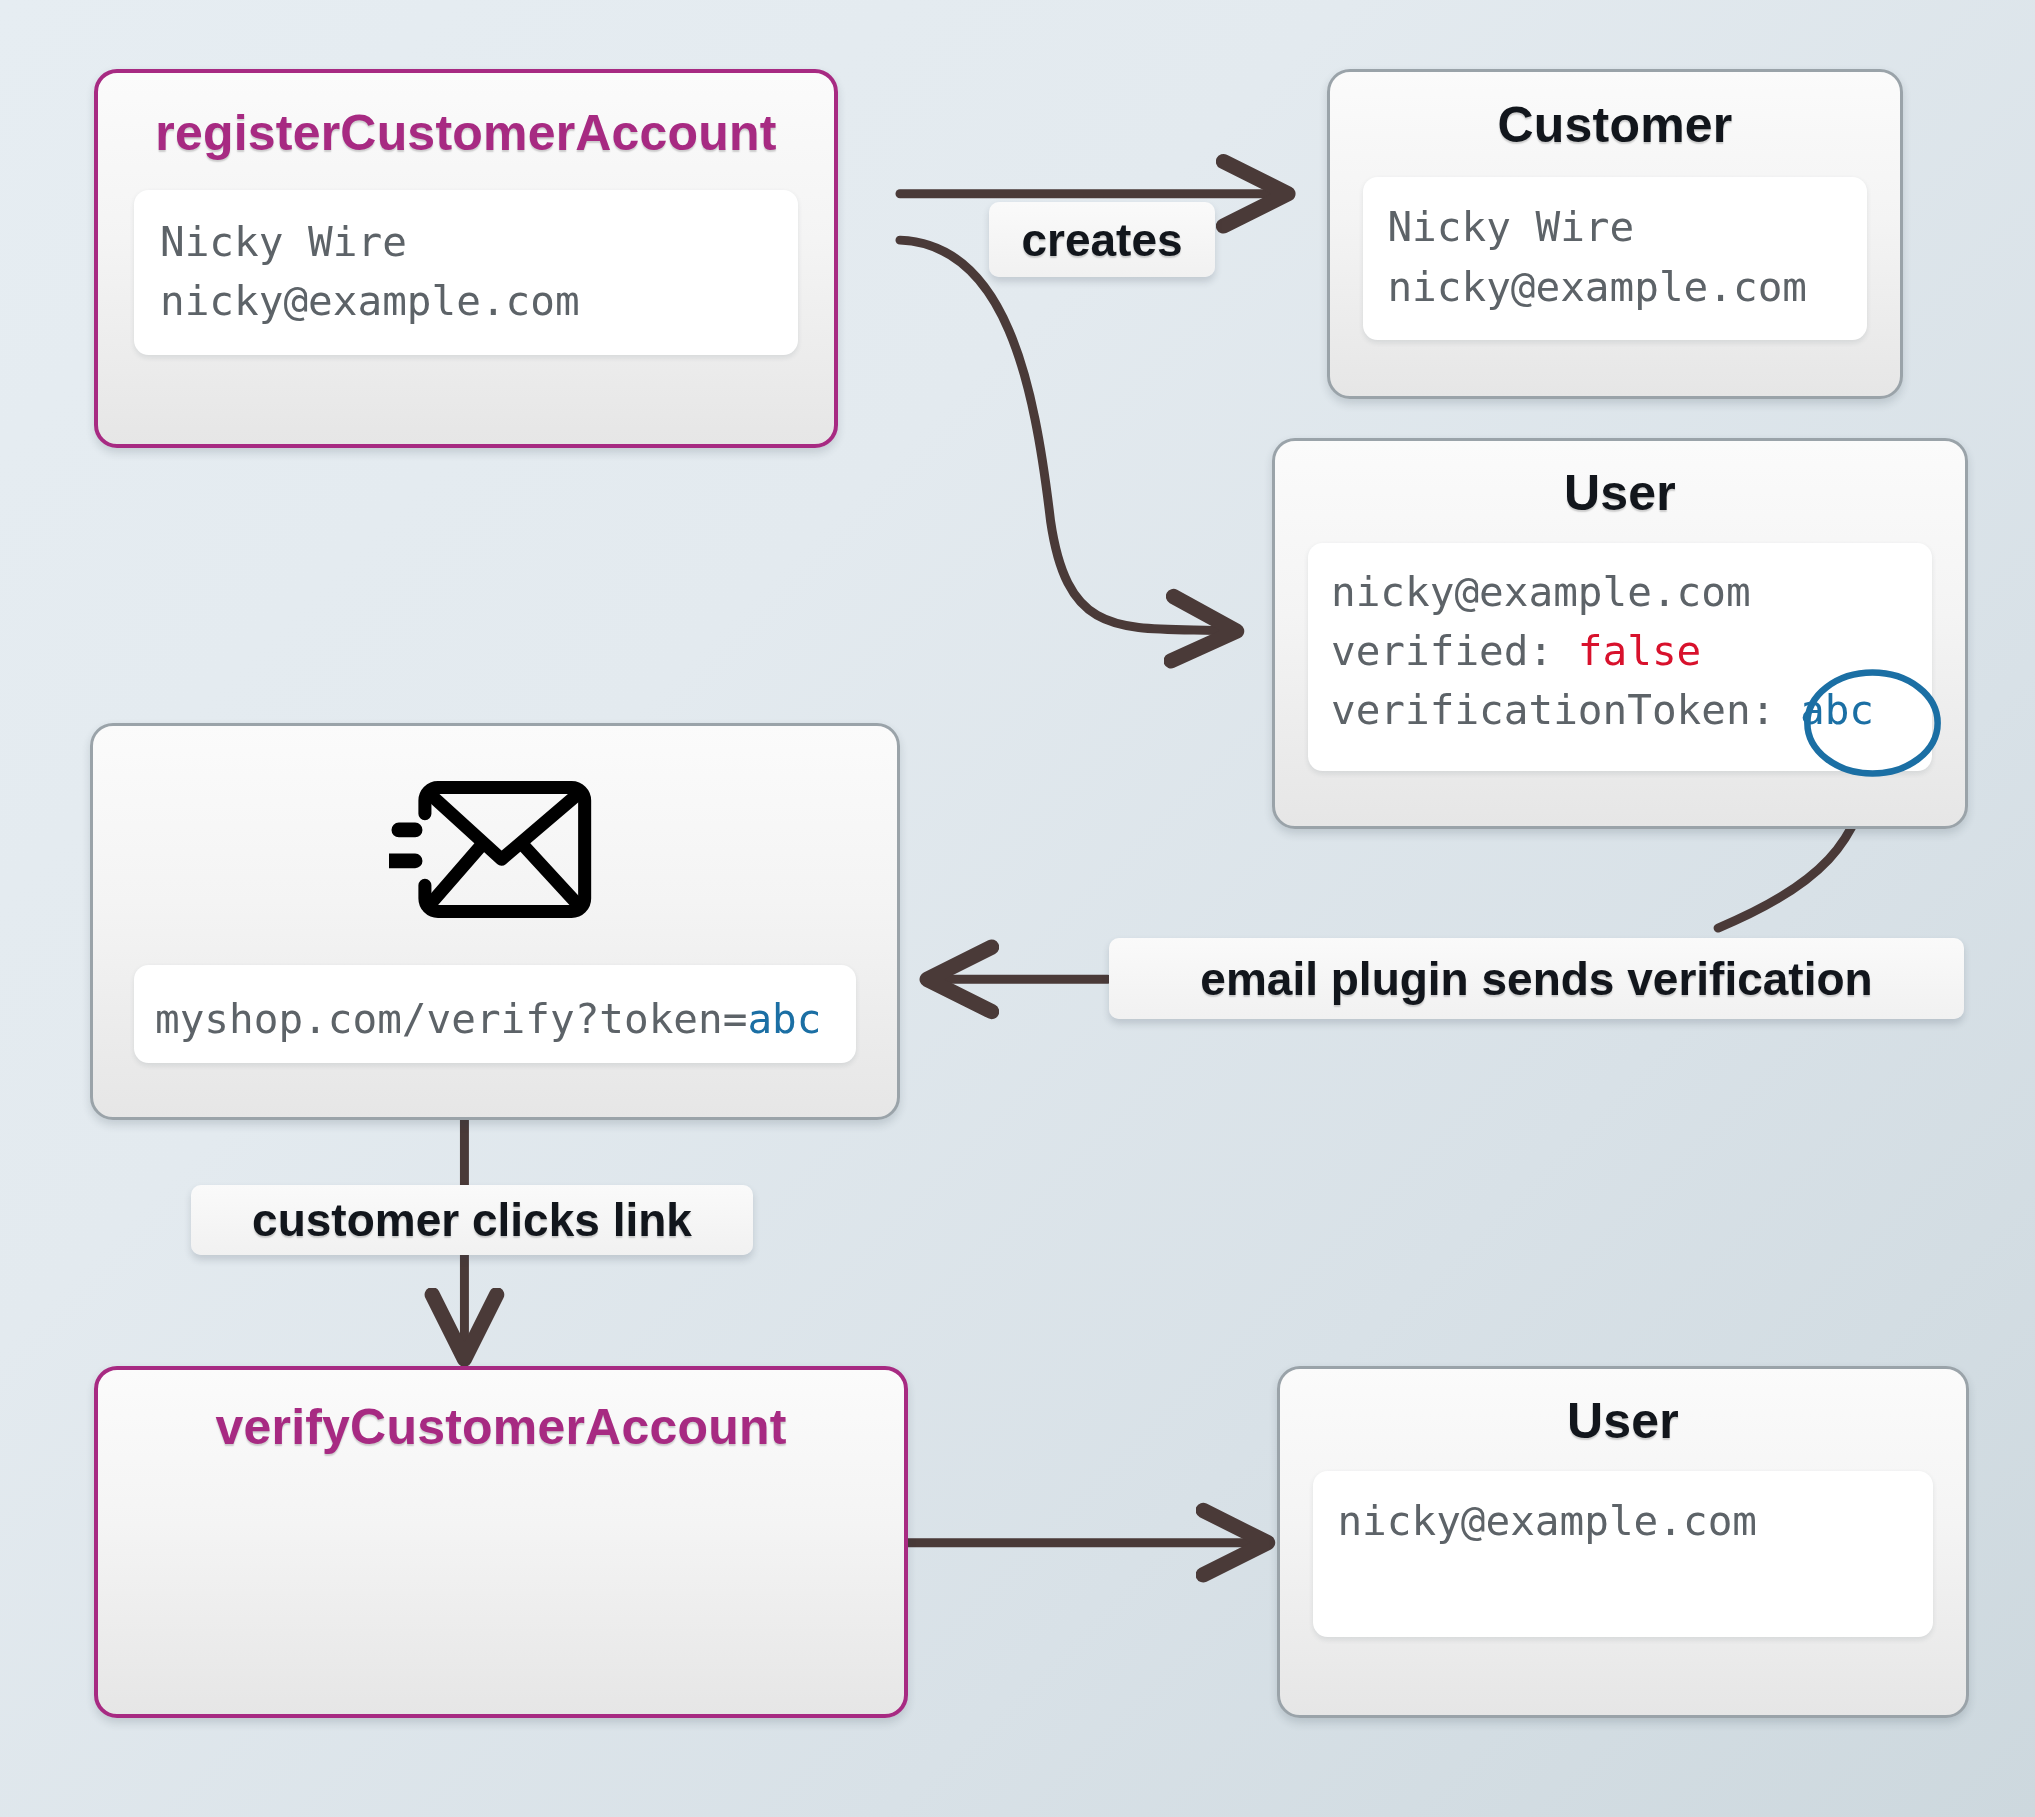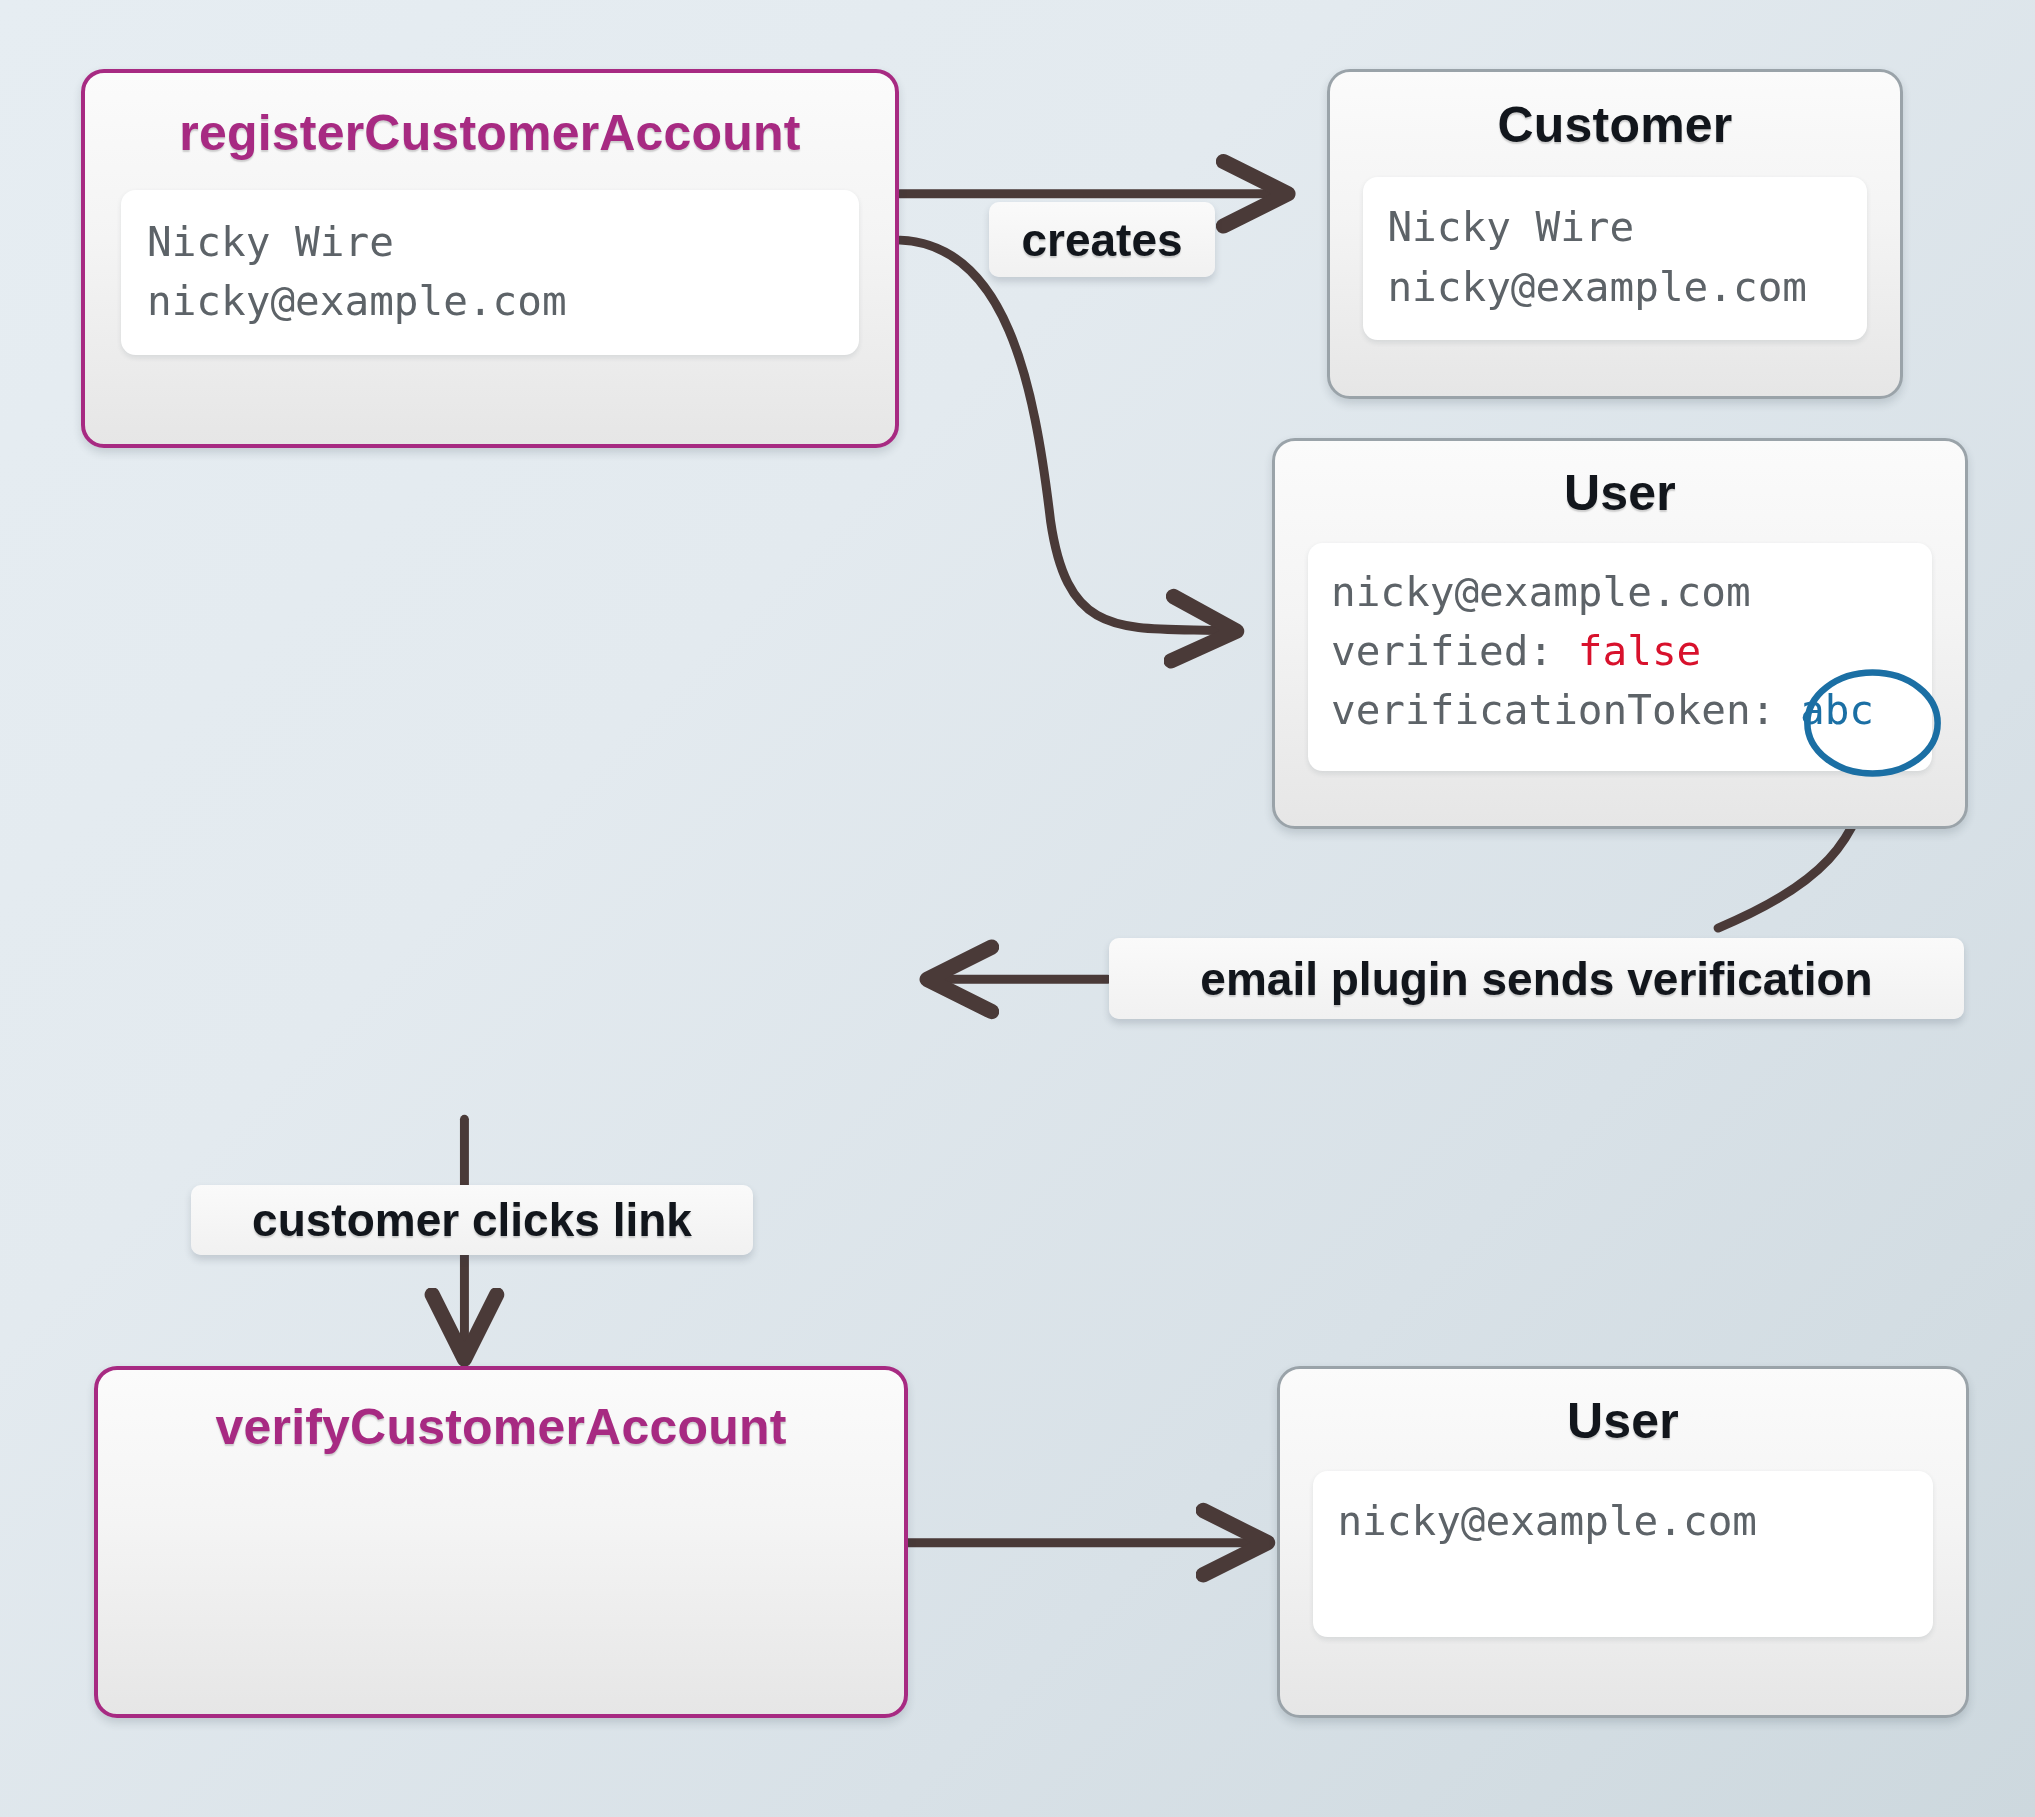--- a/index.html
+++ b/index.html
@@ -87,21 +87,21 @@
 
     <path d="M2297,930 C2290,1035 2230,1090 2110,1140" fill="none" stroke="#4a3a38" stroke-width="11" stroke-linecap="round"></path>
 
     <path d="M1360,1203 L1145,1203" fill="none" stroke="#4a3a38" stroke-width="11" stroke-linecap="round" marker-end="url(#arrow)"></path>
 
     <path d="M570,1375 L570,1663" fill="none" stroke="#4a3a38" stroke-width="11" stroke-linecap="round" marker-end="url(#arrow)"></path>
 
     <path d="M1110,1895 L1550,1895" fill="none" stroke="#4a3a38" stroke-width="11" stroke-linecap="round" marker-end="url(#arrow)"></path>
   </svg>
 
-  <div class="node magenta" style="left:81px;top:69px;width:818px;height:379px;padding:31px 36px;">
+  <div class="node magenta" style="left:94px;top:69px;width:744px;height:379px;padding:31px 36px;">
     <div class="node-title pink">registerCustomerAccount</div>
     <div class="panel" style="margin-top:28px;height:165px;padding:23px 26px;">
       <div class="code">Nicky Wire</div>
       <div class="code">nicky@example.com</div>
     </div>
   </div>
 
   <div class="node gray" style="left:1327px;top:69px;width:576px;height:330px;padding:24.4px 33px;">
     <div class="node-title dark">Customer</div>
     <div class="panel" style="margin-top:23px;height:163px;padding:21px 24.4px;">
@@ -116,20 +116,34 @@
       <div class="code">nicky@example.com</div>
       <div class="code"><span>verified: </span><span class="v-false">false</span></div>
       <div class="code"><span>verificationToken: </span><span class="v-blue">abc</span></div>
     </div>
   </div>
 
   <svg class="ellipse-mark" style="left:1799px;top:666px;width:147px;height:114px;" viewBox="0 0 180 140">
     <ellipse cx="90" cy="70" rx="80" ry="62" fill="none" stroke="#1b6fa4" stroke-width="8"></ellipse>
   </svg>
 
+  <div class="node gray" style="left:90px;top:723px;width:810px;height:397px;padding:24.4px 41px;">
+    <div style="display:flex;justify-content:center;margin-top:18px;">
+      <svg width="212" height="163" viewBox="0 0 130 100">
+        <path d="M30 12 L112 12 A8 8 0 0 1 120 20 L120 80 A8 8 0 0 1 112 88 L30 88
+                 A8 8 0 0 1 22 80 L22 72 M22 28 L22 20 A8 8 0 0 1 30 12" fill="none" stroke="#000" stroke-width="8" stroke-linecap="round" stroke-linejoin="round"></path>
+        <path d="M24 15 L69 56 L117 15" fill="none" stroke="#000" stroke-width="8" stroke-linecap="round" stroke-linejoin="round"></path>
+        <path d="M24 85 L57 47 M117 85 L82 47" fill="none" stroke="#000" stroke-width="8" stroke-linecap="round" stroke-linejoin="round"></path>
+        <path d="M6 38 L16 38 M0 57 L16 57" fill="none" stroke="#000" stroke-width="9" stroke-linecap="round"></path>
+      </svg>
+    </div>
+    <div class="panel" style="margin-top:34px;height:98px;padding:24.4px 21px;">
+      <div class="code"><span>myshop.com/verify?token=</span><span class="v-blue">abc</span></div>
+    </div>
+  </div>
 
   <div class="node magenta" style="left:94px;top:1366px;width:814px;height:352px;padding:28px 36px;">
     <div class="node-title pink">verifyCustomerAccount</div>
   </div>
 
   <div class="node gray" style="left:1277px;top:1366px;width:692px;height:352px;padding:23px 33px;">
     <div class="node-title dark">User</div>
     <div class="panel" style="margin-top:21px;height:166px;padding:21px 24.4px;">
       <div class="code">nicky@example.com</div>
     </div>

